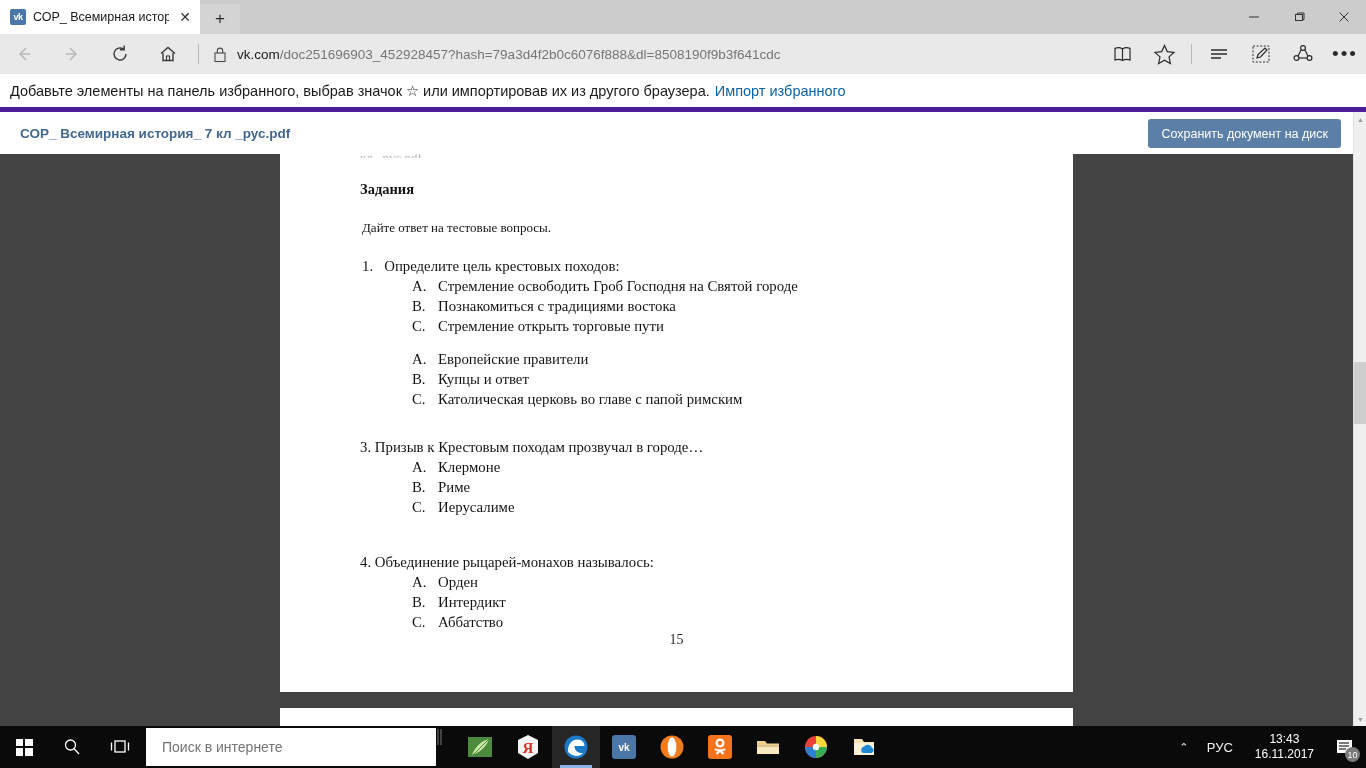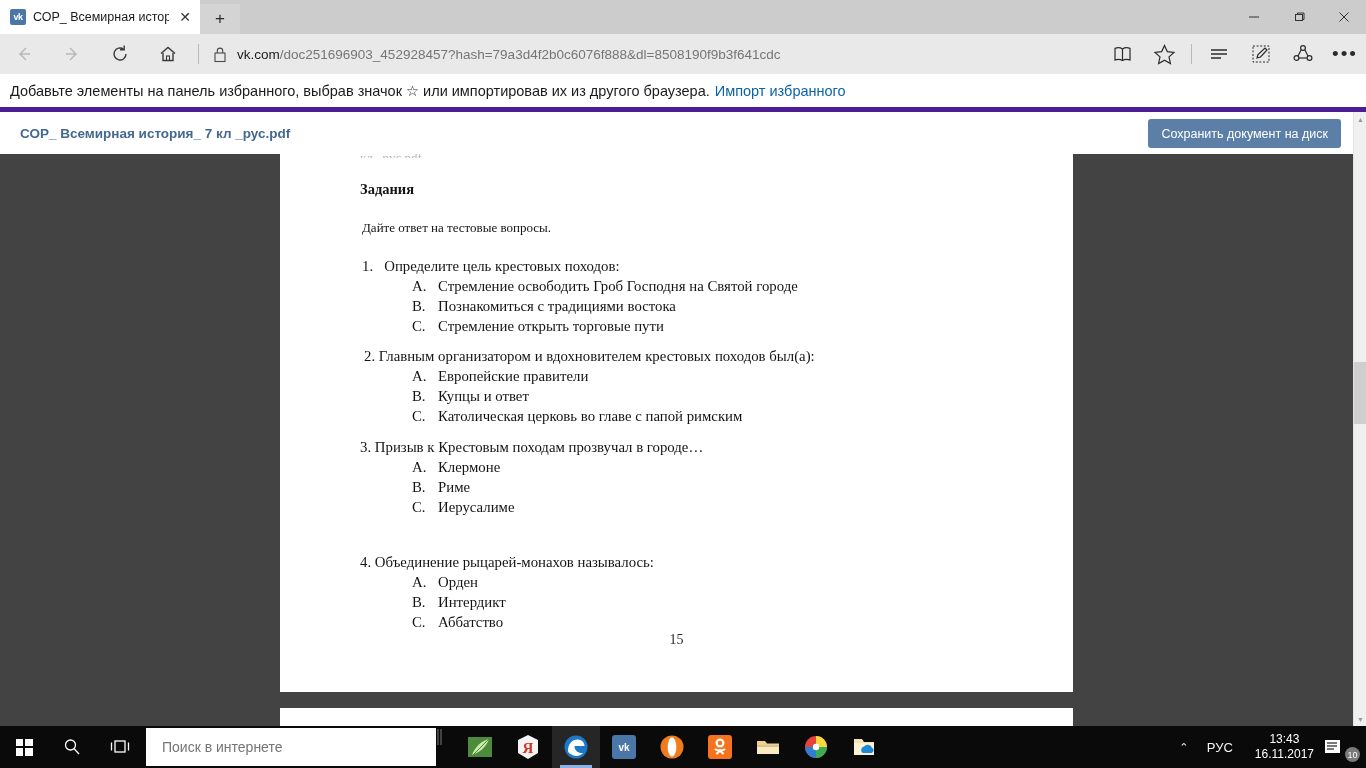--- a/index.html
+++ b/index.html
@@ -249,21 +249,21 @@
   }
   .tray-lang {
     padding: 0 8px; color: #f2f2f2; font-size: 13px;
   }
   .tray-clock {
     padding: 0 10px 0 14px; color: #ffffff;
     font-size: 12px; line-height: 15px; text-align: center;
   }
   .tray-notif {
     width: 42px; height: 42px;
-    display: flex; align-items: center; 
+    display: flex; align-items: center; justify-content: center;
     position: relative;
   }
   .notif-badge {
     position: absolute; right: 6px; bottom: 6px;
     min-width: 15px; height: 15px;
     border-radius: 8px; background: #7a7a7a;
     color: #fff; font-size: 9px;
     display: flex; align-items: center; justify-content: center;
     padding: 0 2px;
   }
@@ -403,21 +403,20 @@
             <span class="opt-letter">B.</span>
             <span>Познакомиться с традициями востока</span>
           </div>
         <div class="opt" style="margin-left:50px; margin-top:3px;">
             <span class="opt-letter">C.</span>
             <span>Стремление открыть торговые пути</span>
           </div>
       </div>
 
       <div class="qblock" style="top:194px; left:84px;">
-        <div class="q-text"><span>2.</span> <span>Главным организатором и вдохновителем крестовых походов был(а):</span></div>
         <div class="opt" style="margin-left:48px; margin-top:3px;">
             <span class="opt-letter">A.</span>
             <span>Европейские правители</span>
           </div>
         <div class="opt" style="margin-left:48px; margin-top:3px;">
             <span class="opt-letter">B.</span>
             <span>Купцы и ответ</span>
           </div>
         <div class="opt" style="margin-left:48px; margin-top:3px;">
             <span class="opt-letter">C.</span>

